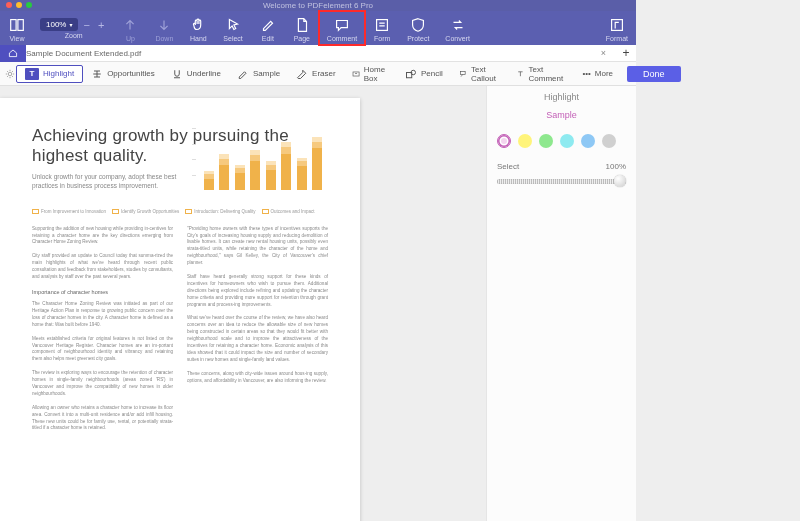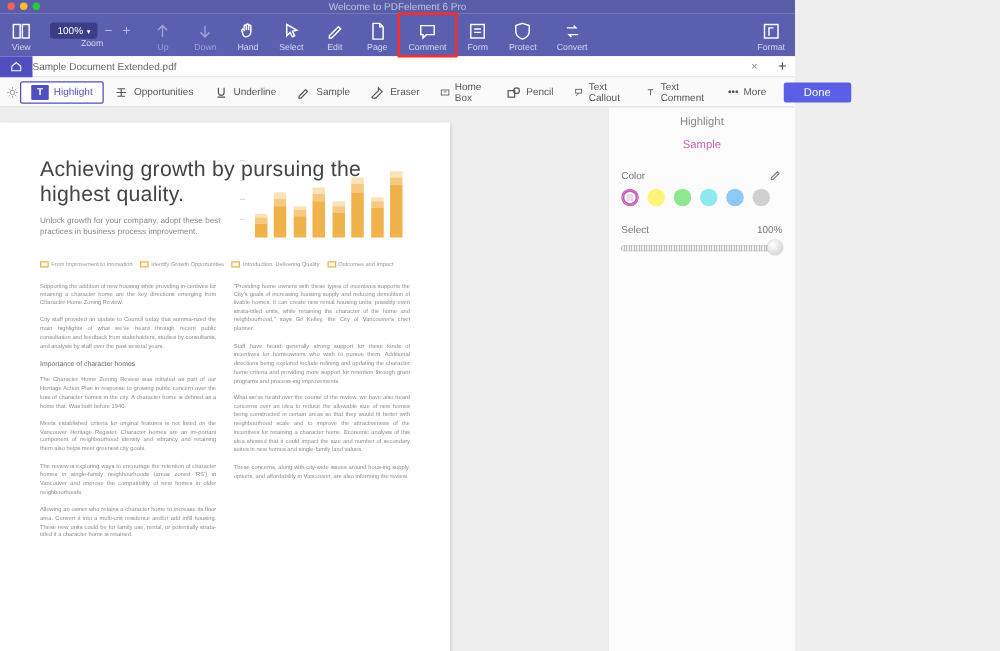--- a/index.html
+++ b/index.html
@@ -386,26 +386,20 @@
             </div>
         </div>
 
       </div>
     </div>
 
     <div class="panel">
       <div class="ptitle">Highlight</div>
       <div class="stitle">Sample</div>
 
-      <div class="lblrow">
-        <span>Color</span>
-        <span class="pen"><svg viewBox="0 0 16 16">
-              <path d="M3 12l7-7 2 2-7 7H3z"></path>
-            </svg></span>
-      </div>
       <div class="swatches">
         <div class="swatch sel sw-pink"></div>
         <div class="swatch sw-yellow"></div>
         <div class="swatch sw-green"></div>
         <div class="swatch sw-cyan"></div>
         <div class="swatch sw-blue"></div>
         <div class="swatch sw-gray"></div>
       </div>
 
       <div class="opacityrow">

